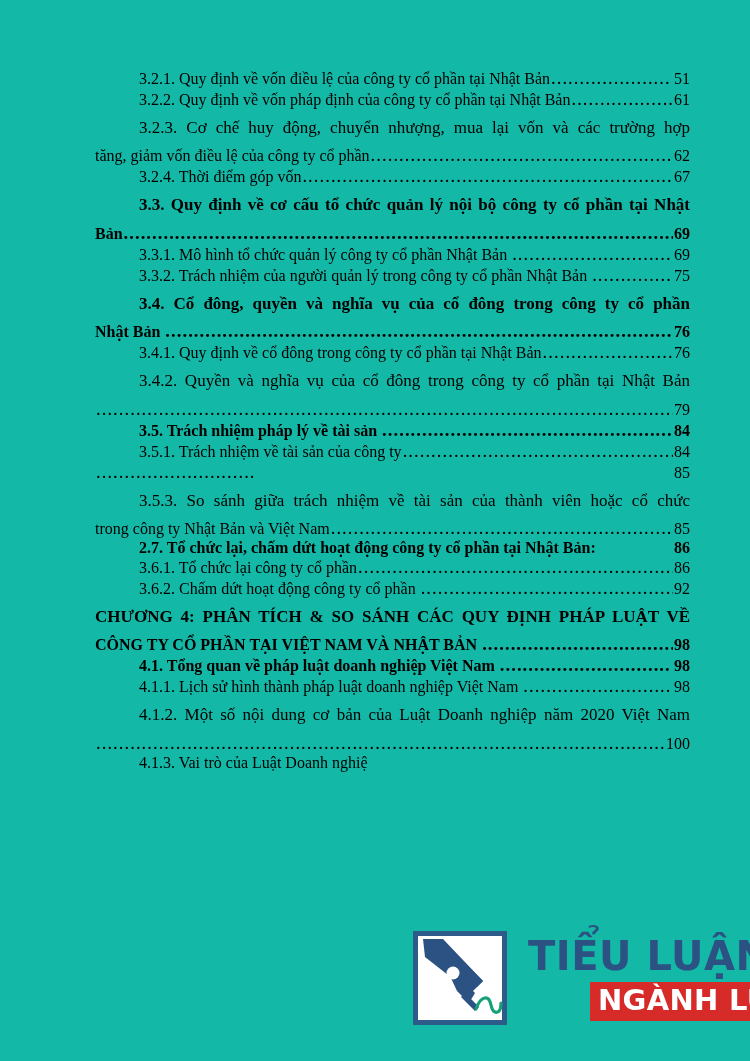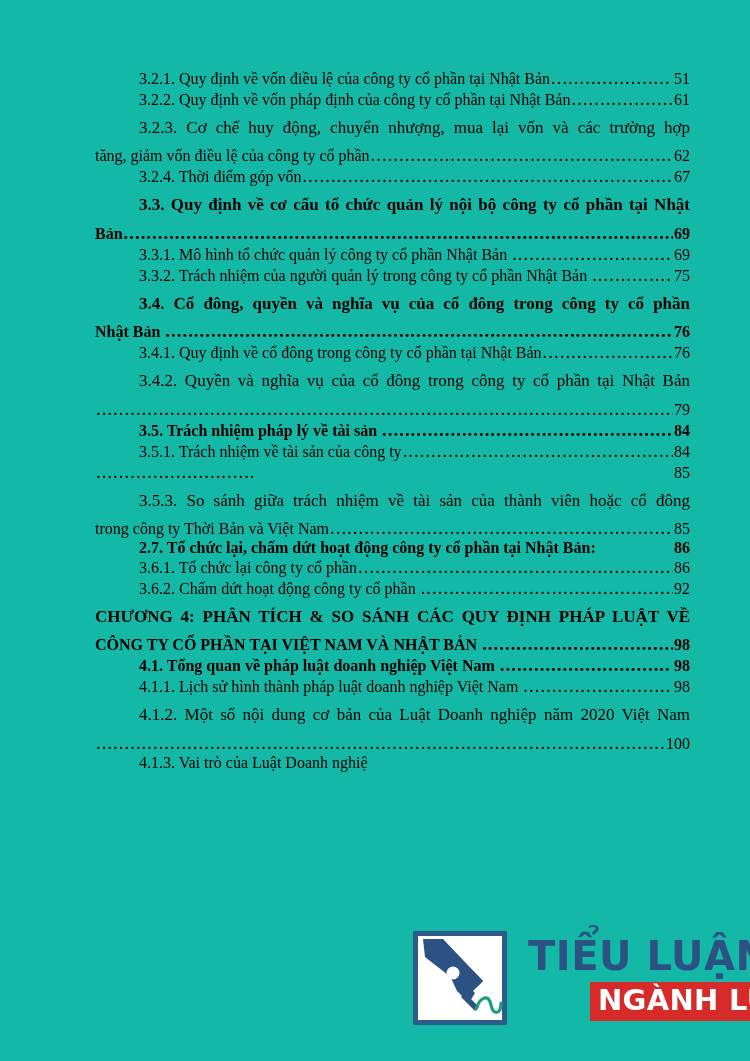--- a/index.html
+++ b/index.html
@@ -195,23 +195,23 @@
       </div>
       <div class="row">
         <span class="ttl" style="margin-left: 44px;">3.5.1. Trách nhiệm về tài sản của công ty</span>
         <span class="lead">................................................</span>
         <span class="pg">84</span>
       </div>
       <div class="row">
         <span class="lead">............................</span>
         <span class="pg">85</span>
       </div>
-      <div class="wrap-line first-indent">3.5.3. So sánh giữa trách nhiệm về tài sản của thành viên hoặc cổ đông</div>
-      <div class="row">
-        <span class="ttl">trong công ty Thời Bản và Việt Nam</span>
+      <div class="wrap-line first-indent">3.5.3. So sánh giữa trách nhiệm về tài sản của thành viên hoặc cổ chức</div>
+      <div class="row">
+        <span class="ttl">trong công ty Nhật Bản và Việt Nam</span>
         <span class="lead">.............................................................</span>
         <span class="pg">85</span>
       </div>
       <div class="row bold">
         <span class="ttl" style="margin-left: 44px;">2.7. Tổ chức lại, chấm dứt hoạt động công ty cổ phần tại Nhật Bản:</span>
         <span class="lead"></span>
         <span class="pg">86</span>
       </div>
       <div class="row">
         <span class="ttl" style="margin-left: 44px;">3.6.1. Tổ chức lại công ty cổ phần</span>

